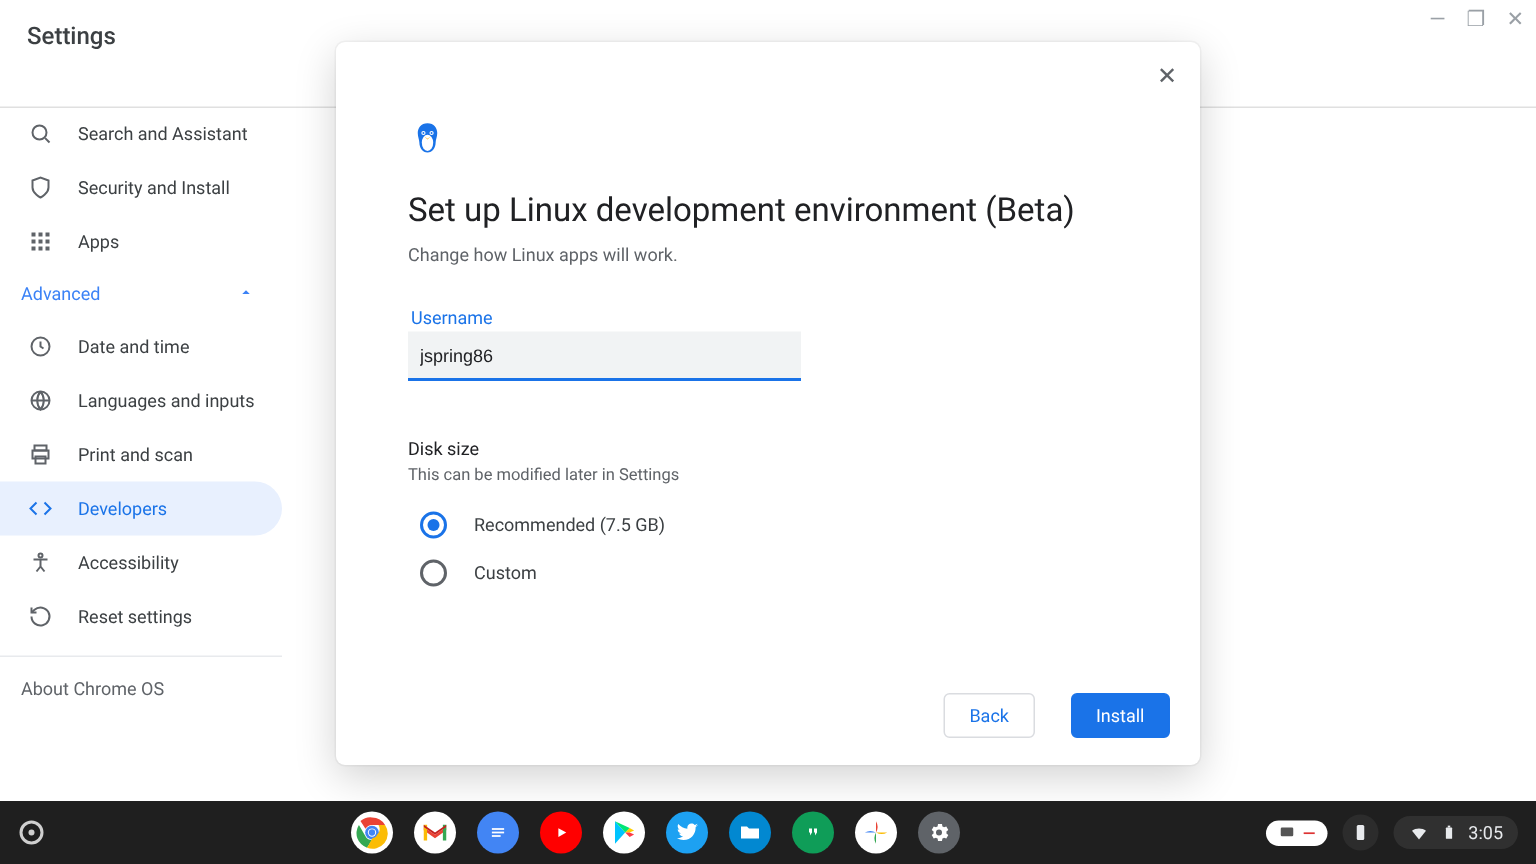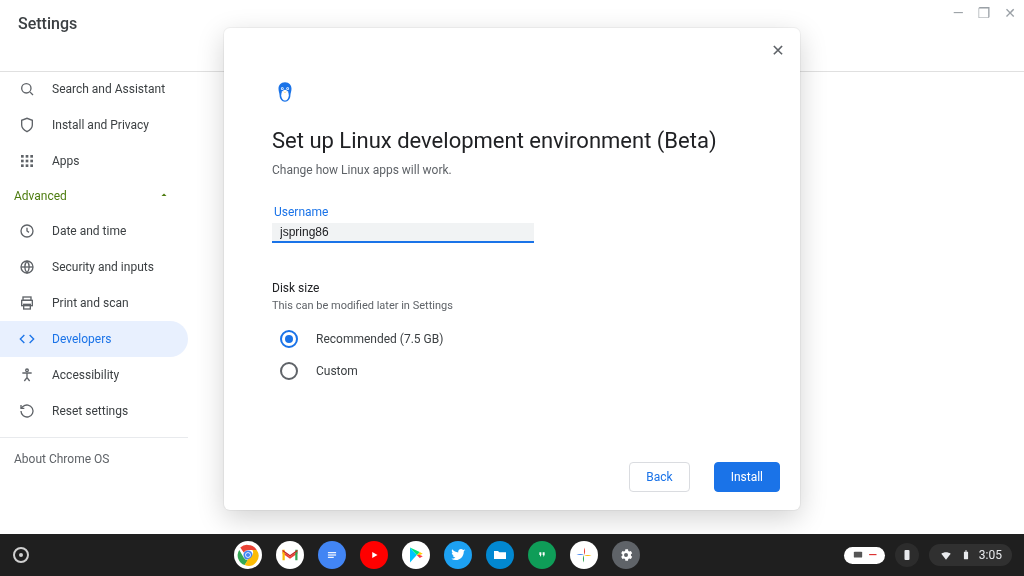--- a/index.html
+++ b/index.html
@@ -14,34 +14,34 @@
 
     
     .hr { position: absolute; left: 0; right: 0; top: 71px; height: 1px; background: #e0e0e0; }
 
     
     .sidebar { position: absolute; left: 0; top: 71px; bottom: 46px; width: 188px; overflow: hidden; }
     .sb-item { display: flex; align-items: center; gap: 16px; height: 36px; padding: 0 18px; font-size: 12px; color: #3c4043; cursor: pointer; border-radius: 0 18px 18px 0; }
     .sb-item .icon { width: 18px; height: 18px; display: flex; align-items: center; justify-content: center; color: #5f6368; }
     .sb-item.active { background: #e8f0fe; color: #1a73e8; }
     .sb-item.active .icon { color: #1a73e8; }
-    .sb-section-header { display: flex; align-items: flex-start; justify-content: space-between; padding: 10px 18px 10px 14px; font-size: 12px; color: #4d7c0f; cursor: pointer; }
+    .sb-section-header { display: flex; align-items: flex-start; justify-content: space-between; padding: 10px 18px 10px 14px; font-size: 12px; color: #3b82f6; cursor: pointer; }
     .sb-hr { height: 1px; background: #e8eaed; margin: 8px 0 0; }
     .about { padding: 14px 14px; font-size: 12px; color: #5f6368; cursor: pointer; }
 
     
     .modal { position: absolute; left: 224px; top: 28px; width: 576px; height: 482px; background: #fff; border-radius: 6px; box-shadow: 0 8px 28px rgba(0,0,0,0.18), 0 0 0 1px rgba(0,0,0,0.04); }
     .modal-close { position: absolute; right: 10px; top: 10px; width: 24px; height: 24px; display:flex; align-items:center; justify-content:center; font-size:16px; color:#5f6368; cursor:pointer; }
     .modal-content { padding: 52px 48px 20px; }
     .penguin { margin-bottom: 22px; }
     .modal-title { font-size: 22px; font-weight: 400; color: #202124; margin-bottom: 10px; }
     .modal-subtitle { font-size: 12px; color: #5f6368; margin-bottom: 28px; }
 
     .field-label { font-size: 12px; color: #1a73e8; margin-bottom: 2px; padding-left: 2px; }
-    .text-input { width: 262px; height: 20px; border: none; border-bottom: 2px solid #1a73e8; background: #f1f3f4; font-size: 12px; padding: 2px 8px; color: #202124; outline: none; }
+    .text-input { width: 262px; height: 33px; border: none; border-bottom: 2px solid #1a73e8; background: #f1f3f4; font-size: 12px; padding: 2px 8px; color: #202124; outline: none; }
 
     .section-title { font-size: 12px; color: #202124; margin-top: 38px; }
     .section-sub { font-size: 11px; color: #5f6368; margin-top: 4px; margin-bottom: 18px; }
 
     .radio-row { display: flex; align-items: center; gap: 18px; font-size: 12px; color: #3c4043; margin-bottom: 14px; cursor: pointer; }
     .radio-outer { width: 18px; height: 18px; border: 2px solid #5f6368; border-radius: 50%; display:flex; align-items:center; justify-content:center; margin-left: 8px; }
     .radio-row.selected .radio-outer { border-color: #1a73e8; }
     .radio-inner { width: 8px; height: 8px; border-radius: 50%; background: #1a73e8; display:none;}
     .radio-row.selected .radio-inner { display:block; }
 
@@ -85,21 +85,21 @@
         </svg>
       </span>
     <span>Search and Assistant</span>
   </div>
   <div class="sb-item">
     <span class="icon">
         <svg width="16" height="16" viewBox="0 0 24 24" fill="none" stroke="currentColor" stroke-width="2">
           <path d="M12 22s8-4 8-10V5l-8-3-8 3v7c0 6 8 10 8 10z"></path>
         </svg>
       </span>
-    <span>Install and Privacy</span>
+    <span>Security and Install</span>
   </div>
   <div class="sb-item">
     <span class="icon">
         <svg width="16" height="16" viewBox="0 0 24 24" fill="currentColor">
           <rect x="3" y="3" width="4" height="4"></rect>
           <rect x="10" y="3" width="4" height="4"></rect>
           <rect x="17" y="3" width="4" height="4"></rect>
           <rect x="3" y="10" width="4" height="4"></rect>
           <rect x="10" y="10" width="4" height="4"></rect>
           <rect x="17" y="10" width="4" height="4"></rect>
@@ -130,21 +130,21 @@
     <span>Date and time</span>
   </div>
   <div class="sb-item">
     <span class="icon">
         <svg width="16" height="16" viewBox="0 0 24 24" fill="none" stroke="currentColor" stroke-width="2">
           <circle cx="12" cy="12" r="9"></circle>
           <line x1="3" y1="12" x2="21" y2="12"></line>
           <path d="M12 3a14 14 0 0 1 0 18a14 14 0 0 1 0-18"></path>
         </svg>
       </span>
-    <span>Security and inputs</span>
+    <span>Languages and inputs</span>
   </div>
   <div class="sb-item">
     <span class="icon">
         <svg width="16" height="16" viewBox="0 0 24 24" fill="none" stroke="currentColor" stroke-width="2">
           <rect x="6" y="3" width="12" height="5"></rect>
           <rect x="4" y="8" width="16" height="8"></rect>
           <rect x="7" y="14" width="10" height="7"></rect>
         </svg>
       </span>
     <span>Print and scan</span>

